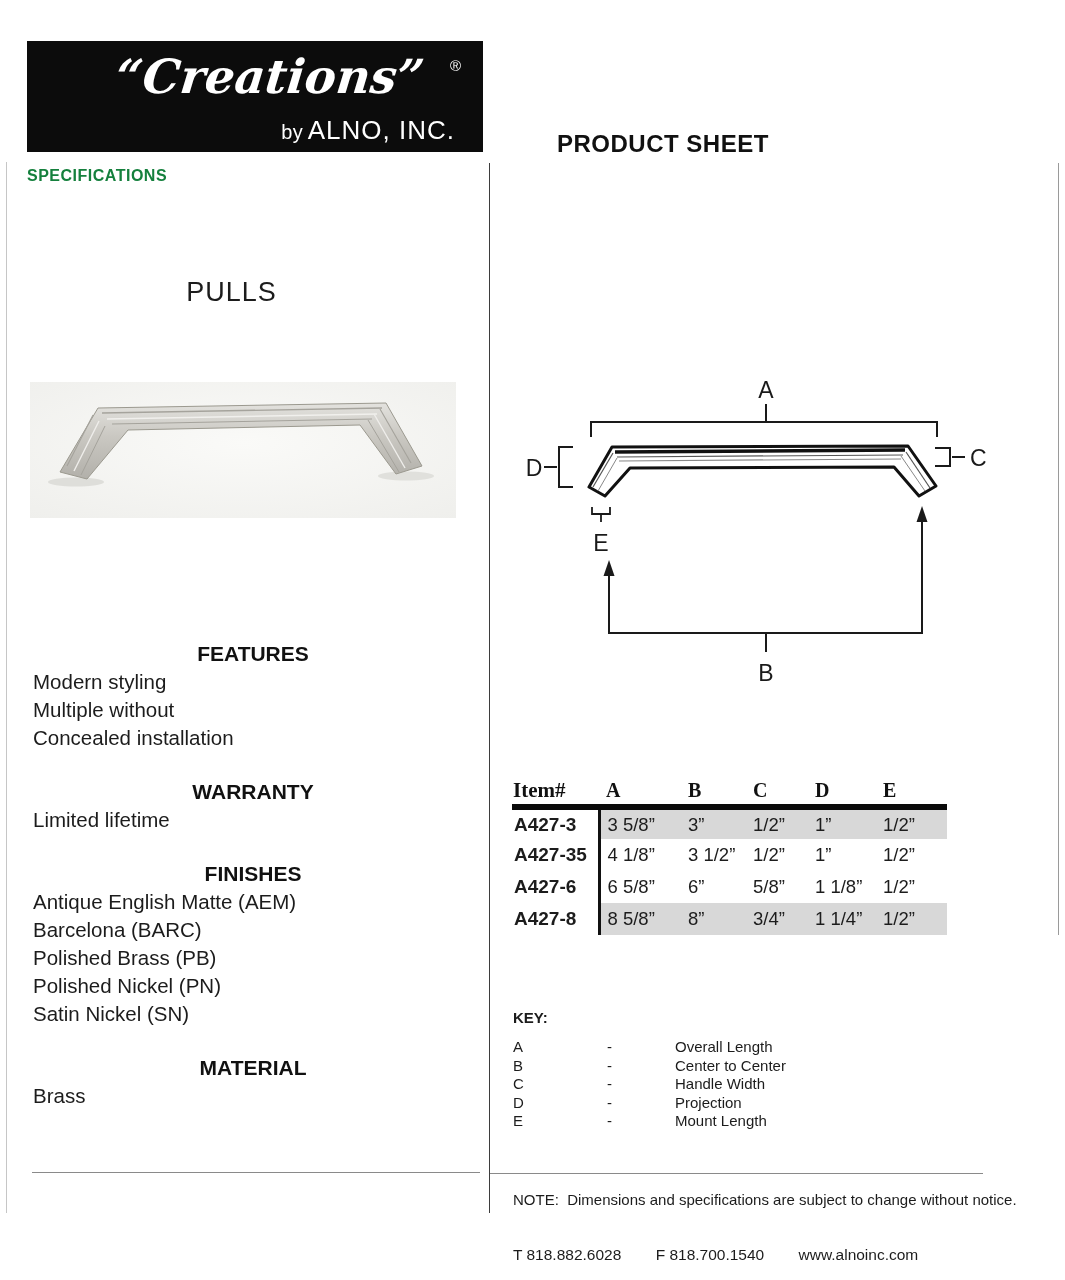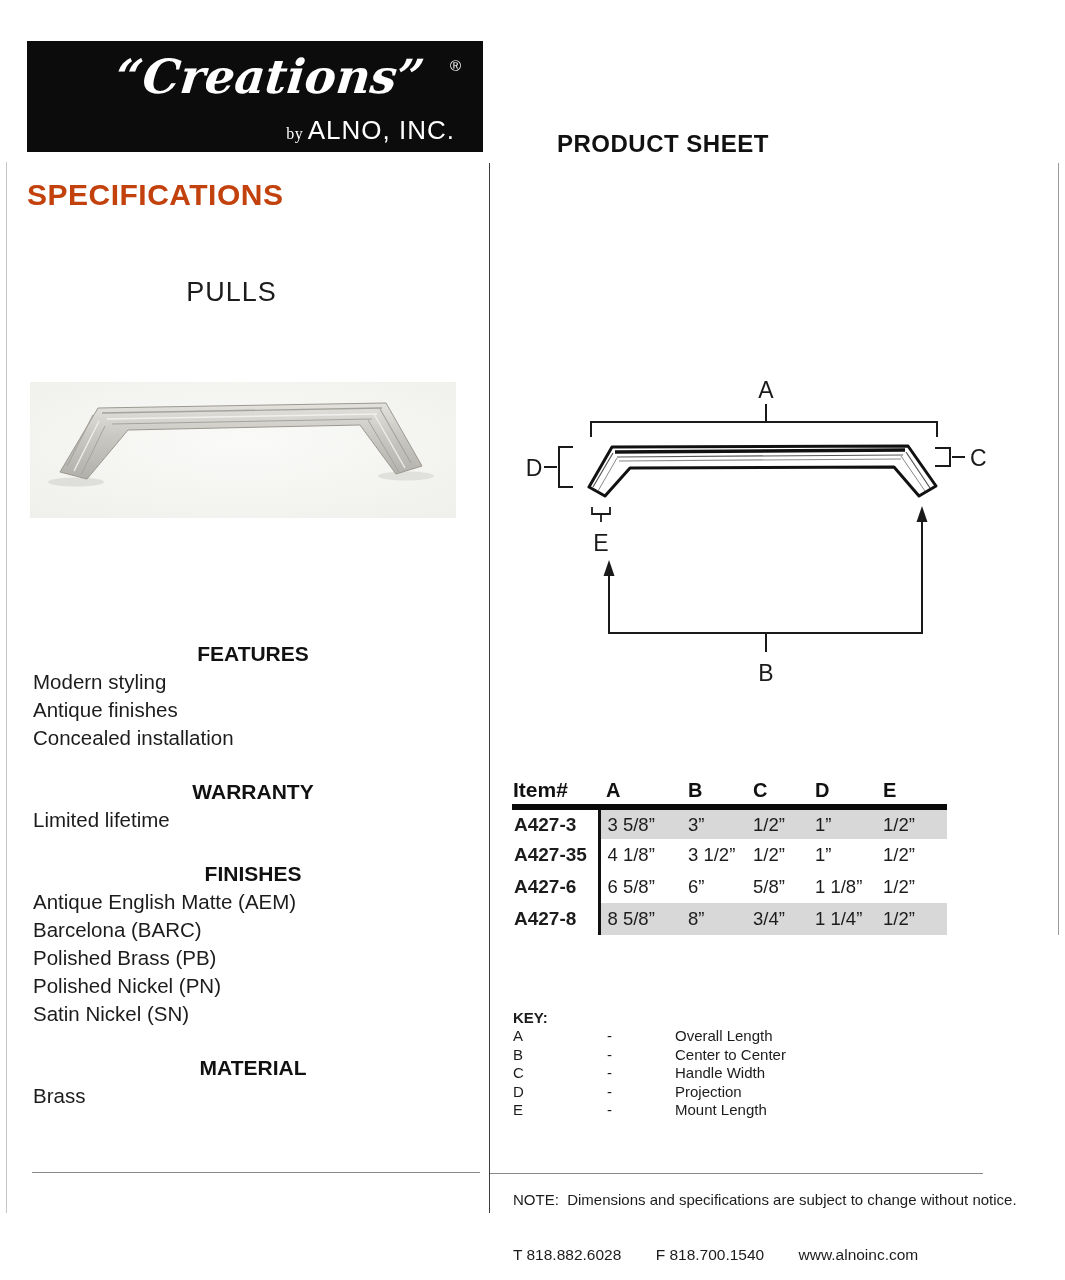--- a/index.html
+++ b/index.html
@@ -6,26 +6,26 @@
   html,body { width:1065px; height:1280px; background:#ffffff; font-family:"Liberation Sans", sans-serif; color:#1c1c1c; }
   .page { position:relative; width:1065px; height:1280px; background:#ffffff; overflow:hidden; }
 
   
   .logo-box { position:absolute; left:27px; top:41px; width:456px; height:111px; background:#0c0c0c; }
   .logo-script { position:absolute; left:58px; top:8px; width:370px; text-align:center; color:#ffffff;
                  font-family:"DejaVu Serif", serif; font-style:italic; font-weight:bold; font-size:47px;
                  transform:skewX(-6deg); white-space:nowrap; }
   .logo-reg { position:absolute; right:22px; top:16px; color:#ffffff; font-size:15px; font-family:"Liberation Sans",sans-serif; }
   .logo-byline { position:absolute; right:28px; top:74px; color:#ffffff; white-space:nowrap; }
-  .logo-by { font-size:16px; letter-spacing:0.5px;font-family:Liberation Serif, serif; }
+  .logo-by { font-size:20px; letter-spacing:0.5px; }
   .logo-co { font-size:26px; letter-spacing:1px; }
 
   
   .h-product-sheet { position:absolute; left:557px; top:130px; font-size:24px; font-weight:bold; letter-spacing:0.5px; color:#111; }
-  .h-specifications { position:absolute; left:27px; top:178px; font-size:30px; font-weight:bold; letter-spacing:0.5px; color:#c2410c; }
+  .h-specifications { position:absolute; left:27px; top:167px; font-size:16px; font-weight:bold; letter-spacing:0.5px; color:#15803d; }
 
   .product-name { position:absolute; left:0px; top:227px; width:463px; text-align:center; font-size:36px; font-weight:bold; letter-spacing:1px; color:#111; }
   .product-type { position:absolute; left:0px; top:277px; width:463px; text-align:center; font-size:27px; letter-spacing:1px; color:#1c1c1c; }
 
   
   .divider-v { position:absolute; left:489px; top:163px; width:1px; height:1050px; background:#3d3d3d; }
   .edge-left { position:absolute; left:6px; top:162px; width:1px; height:1051px; background:#c6c6c6; }
   .edge-right { position:absolute; left:1058px; top:163px; width:1px; height:772px; background:#9a9a9a; }
   .rule-left { position:absolute; left:32px; top:1172px; width:448px; height:1px; background:#8a8a8a; }
   .rule-right { position:absolute; left:490px; top:1173px; width:493px; height:1px; background:#8a8a8a; }
@@ -38,31 +38,31 @@
 
   
   .photo { position:absolute; left:30px; top:382px; width:426px; height:136px; }
 
   
   .diagram { position:absolute; left:500px; top:365px; width:510px; height:330px; }
   .dim-label { font-family:"Liberation Sans", sans-serif; font-size:23px; fill:#1a1a1a; }
 
   
   table.dims { position:absolute; left:512px; top:776px; width:435px; border-collapse:collapse; table-layout:fixed; }
-  table.dims th { text-align:left; font-size:20px; font-weight:bold; color:#111; height:31px; vertical-align:middle; padding-left:7px; }
+  table.dims th { text-align:left; font-size:20px; font-weight:bold; color:#111; height:31px; vertical-align:middle; padding-left:7px;font-family:Liberation Serif, serif; }
   table.dims th.col-item { padding-left:1px; font-size:21px; }
   table.dims tr.hdr { border-bottom:6px solid #0a0a0a; }
   table.dims td { height:32px; vertical-align:middle; font-size:18.5px; color:#1c1c1c; padding-left:7px;margin-left:19px; }
   table.dims td.item { font-weight:bold; font-size:19px; padding-left:2px; background:#ffffff; }
   table.dims td.a-col { border-left:3px solid #111; }
   table.dims tr.shade td.data { background:#d8d8d8; }
 
   
   .key { position:absolute; left:513px; top:1008px; width:440px; font-size:15px; color:#1c1c1c; }
-  .key-title { font-weight:bold; font-size:15px; line-height:19px; margin-bottom:0; }
+  .key-title { font-weight:bold; font-size:15px; line-height:19px; margin-bottom:11px; }
   .key-row { display:grid; grid-template-columns:94px 68px auto; line-height:18.6px; }
 
   
   .note { position:absolute; left:513px; top:1191px; font-size:15px; color:#1c1c1c; white-space:pre; }
   .footer { position:absolute; left:513px; top:1246px; font-size:15.5px; color:#1c1c1c; }
   .footer span { margin-right:30px; }
 </style>
 </head>
 <body>
 
@@ -160,21 +160,21 @@
       <polygon points="922,506 916.5,522 927.5,522" stroke="none"></polygon>
       <line x1="608" y1="633" x2="923" y2="633"></line>
       <line x1="766" y1="634" x2="766" y2="652"></line>
     </g>
     <text class="dim-label" x="766" y="681" text-anchor="middle">B</text>
   </svg>
 
   <div class="spec-lists">
     <div class="sec-title">FEATURES</div>
     <div class="sec-item">Modern styling</div>
-    <div class="sec-item">Antique finishes</div>
+    <div class="sec-item">Multiple without</div>
     <div class="sec-item">Concealed installation</div>
     <div class="sec-gap"></div>
     <div class="sec-title">WARRANTY</div>
     <div class="sec-item">Limited lifetime</div>
     <div class="sec-gap"></div>
     <div class="sec-title">FINISHES</div>
     <div class="sec-item">Antique English Matte (AEM)</div>
     <div class="sec-item">Barcelona (BARC)</div>
     <div class="sec-item">Polished Brass (PB)</div>
     <div class="sec-item">Polished Nickel (PN)</div>

